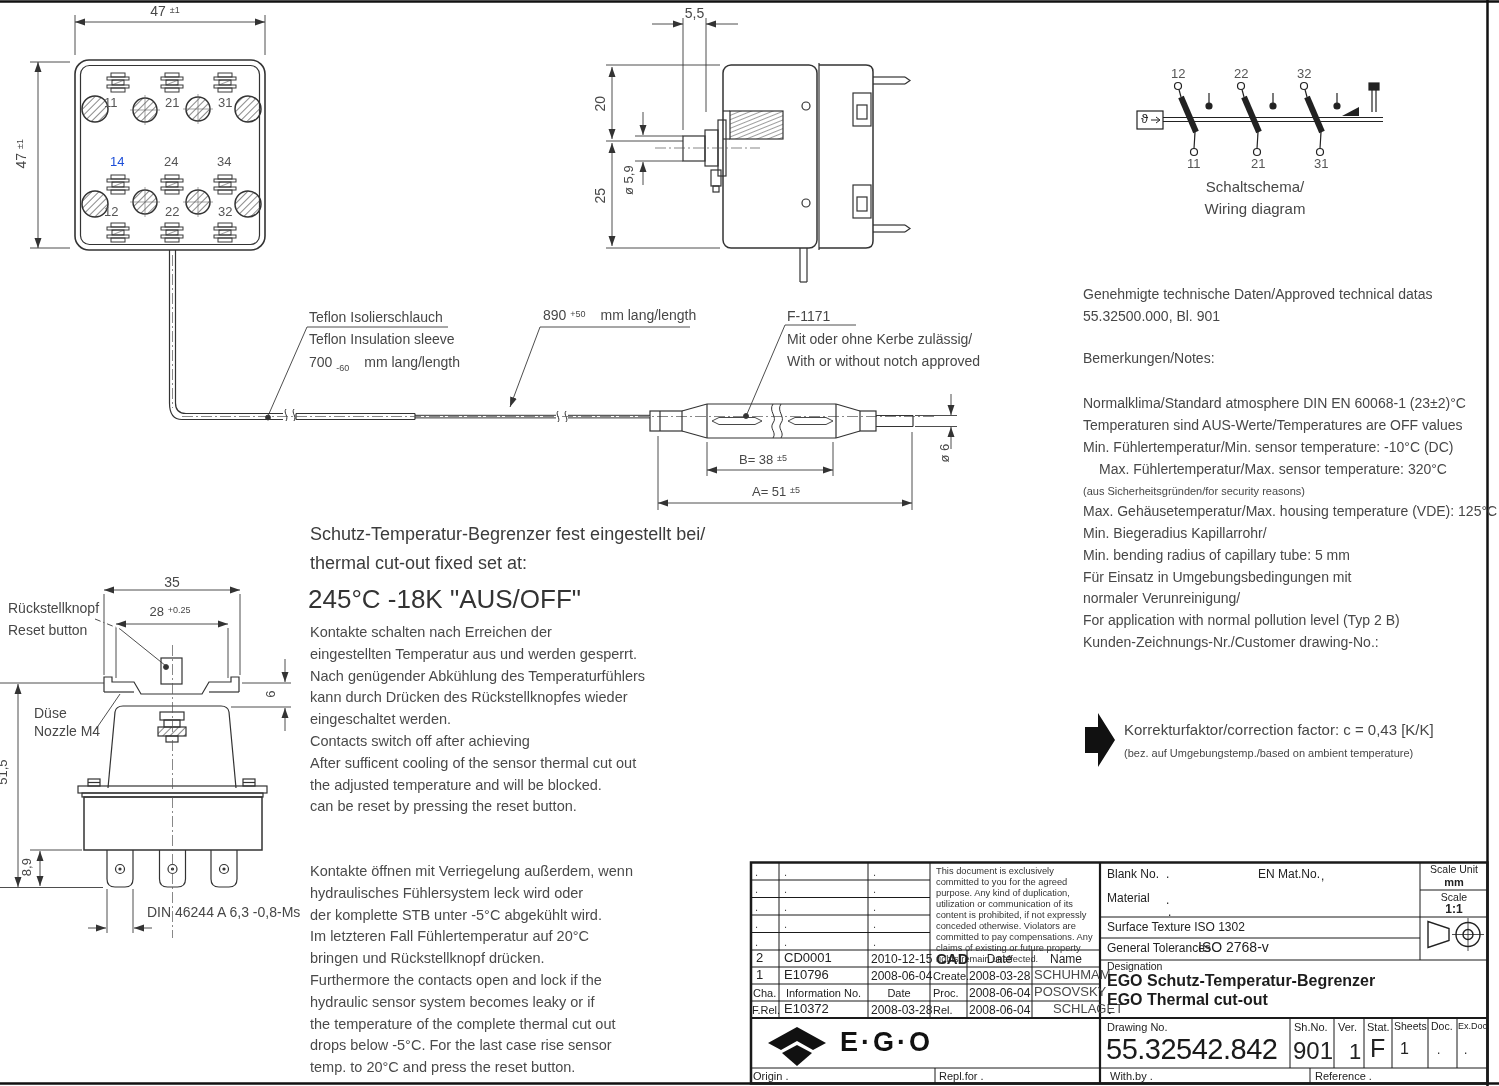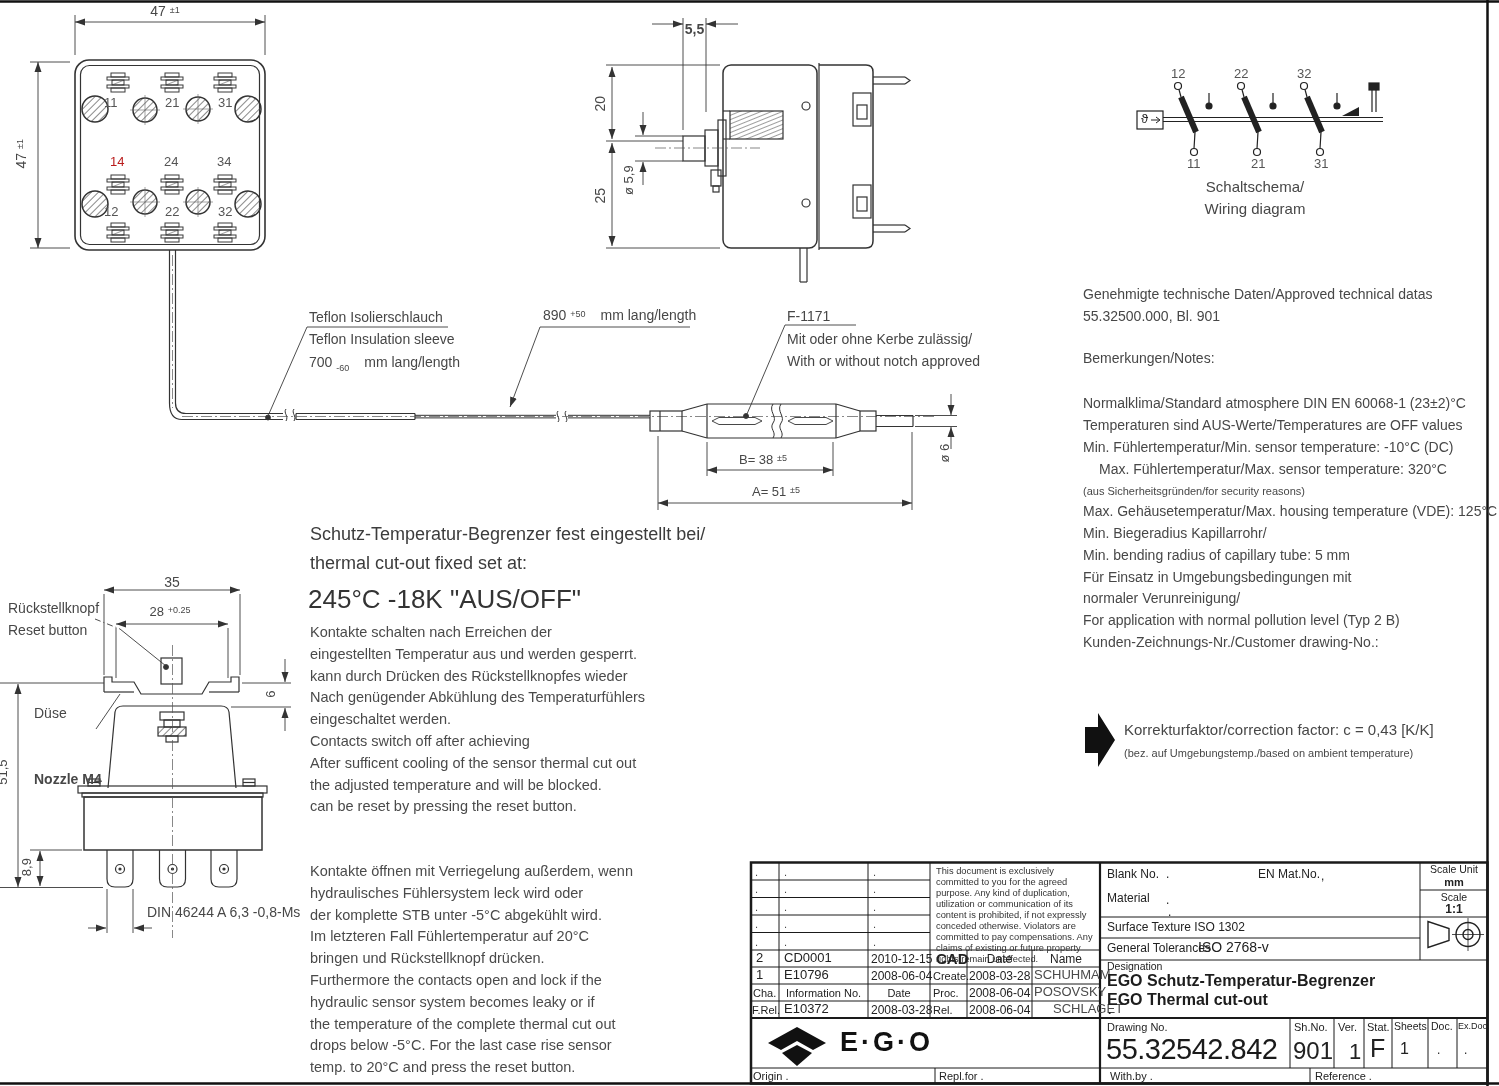--- a/index.html
+++ b/index.html
@@ -341,28 +341,28 @@
     <polygon points="768,1043 797,1027 826,1043 813,1050 797,1041 781,1050"></polygon>
     <polygon points="782,1053 797,1045 812,1053 797,1066"></polygon>
   </g>
 </svg>
 
 <div class="lbl t14 ctr" style="left:130px;top:4px;width:70px;"><span>47</span> <span class="tol">±1</span></div>
 <div class="lbl t14 ctr rot" style="left:-13px;top:146px;width:70px;"><span>47</span> <span class="tol">±1</span></div>
 <div class="lbl t13" style="left:104px;top:96px;color:#555;">11</div>
 <div class="lbl t13" style="left:165px;top:96px;color:#555;">21</div>
 <div class="lbl t13" style="left:218px;top:96px;color:#555;">31</div>
-<div class="lbl t13" style="left:110px;top:155px;color:#b91c1c;">14</div>
+<div class="lbl t13" style="left:110px;top:155px;color:#1d4ed8;">14</div>
 <div class="lbl t13" style="left:164px;top:155px;color:#555;">24</div>
 <div class="lbl t13" style="left:217px;top:155px;color:#555;">34</div>
 <div class="lbl t13" style="left:104px;top:205px;color:#555;">12</div>
 <div class="lbl t13" style="left:165px;top:205px;color:#555;">22</div>
 <div class="lbl t13" style="left:218px;top:205px;color:#555;">32</div>
 
-<div class="lbl t14 ctr" style="left:672px;top:22px;width:45px;font-weight:bold;">5,5</div>
+<div class="lbl t14 ctr" style="left:672px;top:6px;width:45px;">5,5</div>
 <div class="lbl t14 ctr rot" style="left:586px;top:96px;width:30px;">20</div>
 <div class="lbl t14 ctr rot" style="left:586px;top:188px;width:30px;">25</div>
 <div class="lbl t13 ctr rot" style="left:604px;top:173px;width:50px;">ø 5,9</div>
 
 <div class="lbl t13" style="left:1141px;top:112px;color:#222;">ϑ</div>
 <div class="lbl t13" style="left:1171px;top:67px;color:#555;">12</div>
 <div class="lbl t13" style="left:1234px;top:67px;color:#555;">22</div>
 <div class="lbl t13" style="left:1297px;top:67px;color:#555;">32</div>
 <div class="lbl t13" style="left:1187px;top:157px;color:#555;">11</div>
 <div class="lbl t13" style="left:1251px;top:157px;color:#555;">21</div>
@@ -380,22 +380,22 @@
 <div class="lbl t13" style="left:739px;top:453px;"><span>B= 38</span> <span class="tol">±5</span></div>
 <div class="lbl t13" style="left:752px;top:485px;"><span>A= 51</span> <span class="tol">±5</span></div>
 <div class="lbl t13 ctr rot" style="left:928px;top:446px;width:34px;">ø 6</div>
 
 <div class="lbl t18" style="left:310px;top:525px;color:#3c3c3c;">Schutz-Temperatur-Begrenzer fest eingestellt bei/</div>
 <div class="lbl t18" style="left:310px;top:554px;color:#3c3c3c;">thermal cut-out fixed set at:</div>
 <div class="lbl t26" style="left:308px;top:585px;color:#333;">245°C -18K "AUS/OFF"</div>
 <div class="para" style="left:310px;top:622px;">
   <div>Kontakte schalten nach Erreichen der</div>
       <div>eingestellten Temperatur aus und werden gesperrt.</div>
-  <div>kann durch Drücken des Rückstellknopfes wieder</div>
-      <div>Nach genügender Abkühlung des Temperaturfühlers</div>
+  <div>Nach genügender Abkühlung des Temperaturfühlers</div>
+      <div>kann durch Drücken des Rückstellknopfes wieder</div>
   <div>eingeschaltet werden.</div>
       <div>Contacts switch off after achieving</div>
   <div>After sufficent cooling of the sensor thermal cut out</div>
       <div>the adjusted temperature and will be blocked.</div>
   <div>can be reset by pressing the reset button.</div>
 </div>
 <div class="para" style="left:310px;top:861px;">
   <div>Kontakte öffnen mit Verriegelung außerdem, wenn</div>
       <div>hydraulisches Fühlersystem leck wird oder</div>
   <div>der komplette STB unter -5°C abgekühlt wird.</div>
@@ -404,21 +404,21 @@
       <div>Furthermore the contacts open and lock if the</div>
   <div>hydraulic sensor system becomes leaky or if</div>
       <div>the temperature of the complete thermal cut out</div>
   <div>drops below -5°C. For the last case rise sensor</div>
       <div>temp. to 20°C and press the reset button.</div>
 </div>
 
 <div class="lbl t14" style="left:8px;top:601px;">Rückstellknopf</div>
 <div class="lbl t14" style="left:8px;top:623px;">Reset button</div>
 <div class="lbl t14" style="left:34px;top:706px;">Düse</div>
-<div class="lbl t14" style="left:34px;top:772px;font-weight:bold;">Nozzle M4</div>
+<div class="lbl t14" style="left:34px;top:724px;">Nozzle M4</div>
 <div class="lbl t14 ctr" style="left:142px;top:575px;width:60px;">35</div>
 <div class="lbl t13 ctr" style="left:120px;top:605px;width:100px;"><span>28</span> <span class="tol">+0.25</span></div>
 <div class="lbl t13 ctr rot" style="left:258px;top:687px;width:26px;">6</div>
 <div class="lbl t13 ctr rot" style="left:9px;top:860px;width:36px;">8,9</div>
 <div class="lbl t13 ctr rot" style="left:-17px;top:765px;width:40px;">51,5</div>
 <div class="lbl t14" style="left:147px;top:905px;">DIN 46244  A 6,3 -0,8-Ms</div>
 
 <div class="lbl t14" style="left:1083px;top:287px;">Genehmigte technische Daten/Approved technical datas</div>
 <div class="lbl t14" style="left:1083px;top:309px;">55.32500.000, Bl. 901</div>
 <div class="lbl t14" style="left:1083px;top:351px;">Bemerkungen/Notes:</div>

